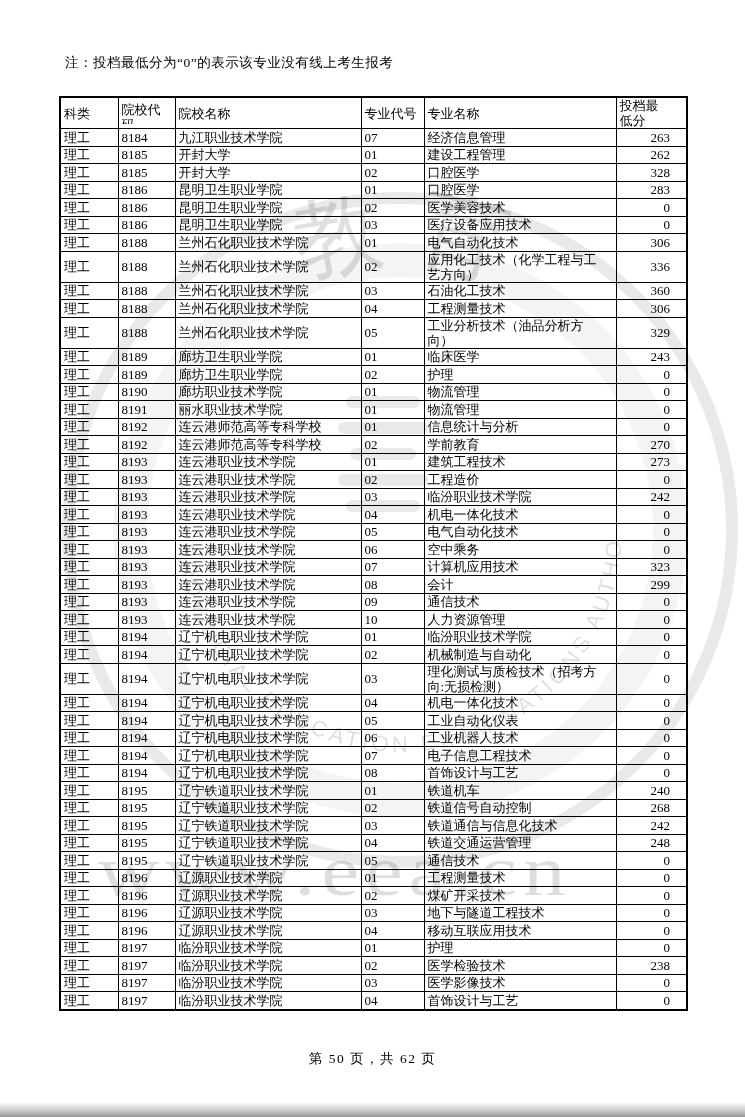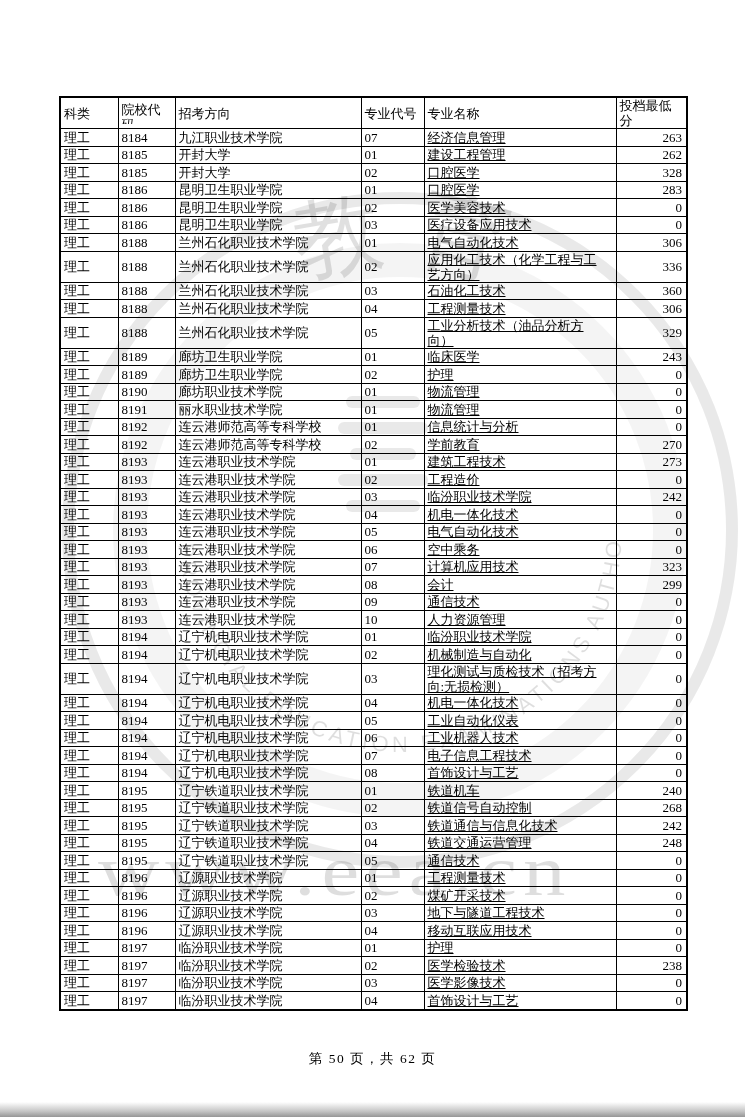--- a/index.html
+++ b/index.html
@@ -14,22 +14,22 @@
     border:2.5px solid #000;
   }
   .score-table th,.score-table td{
     border:1.5px solid #000;font-size:13px;font-weight:normal;
     padding:0 3px;text-align:left;vertical-align:middle;overflow:hidden;
     line-height:15px;
   }
   .score-table thead th{height:24px;}
   .score-table thead .hclip{max-height:22px;overflow:hidden;line-height:15px;width:48px;}
   .score-table tbody td{height:16.5px;}
-  .score-table td.c4{padding-right:8px;text-decoration:underline;}
-  .score-table td.c5,.score-table th.c5{text-align:right;padding-right:4px;}
+  .score-table td.c4{padding-right:8px;}
+  .score-table td.c5,.score-table th.c5{text-align:right;padding-right:16px;}
   .footer{position:absolute;left:0;top:1050px;width:100%;text-align:center;font-size:13.5px;letter-spacing:1.5px;}
   
   .wm{position:absolute;left:0;top:0;width:745px;height:1117px;pointer-events:none;}
   .wm-url{
     position:absolute;left:98px;top:830px;font-size:72px;letter-spacing:5px;
     color:rgba(0,0,0,0.13);transform:scaleX(1.18);transform-origin:0 50%;
     font-family:"Liberation Serif","DejaVu Serif",serif;white-space:nowrap;
   }
   .shade{
     position:absolute;left:0;right:0;bottom:0;height:15px;
@@ -57,40 +57,41 @@
         <rect x="346" y="396" width="74" height="12" rx="6"></rect>
         <rect x="338" y="422" width="90" height="12" rx="6"></rect>
         <rect x="350" y="448" width="66" height="12" rx="6"></rect>
         <rect x="338" y="474" width="90" height="12" rx="6"></rect>
         <rect x="346" y="500" width="74" height="12" rx="6"></rect>
       </g>
     </svg>
     <div class="wm-url">www.eea.cn</div>
   </div>
 
+  <div class="note">注：投档最低分为“0”的表示该专业没有线上考生报考</div>
 
   <table class="score-table">
     <colgroup>
       <col style="width:58px">
         <col style="width:57px">
         <col style="width:186px">
       <col style="width:63px">
         <col style="width:192px">
         <col style="width:71px">
     </colgroup>
     <thead>
       <tr>
         <th class="c0">
             <div>科类</div>
           </th>
         <th class="c1">
             <div class="hclip">院校代码</div>
           </th>
         <th class="c2">
-            <div>招考方向</div>
+            <div>院校名称</div>
           </th>
         <th class="c3">
             <div>专业代号</div>
           </th>
         <th class="c4">
             <div>专业名称</div>
           </th>
         <th class="c5" style="text-align:left">
             <div>投档最低分</div>
           </th>

